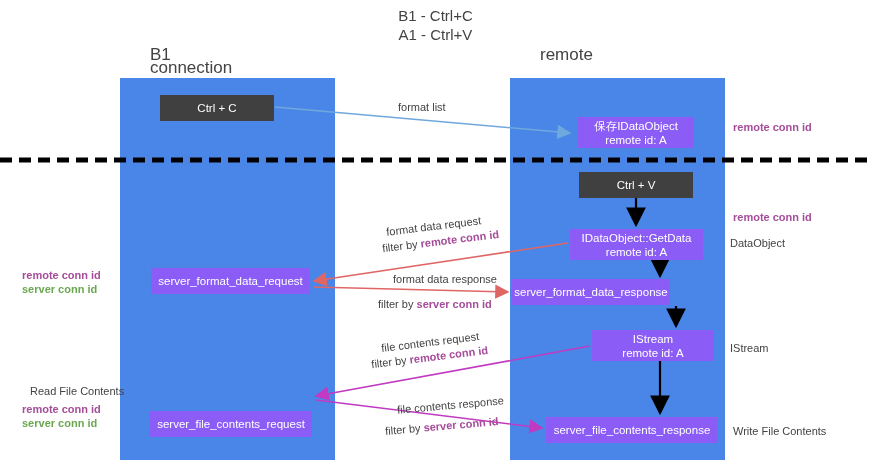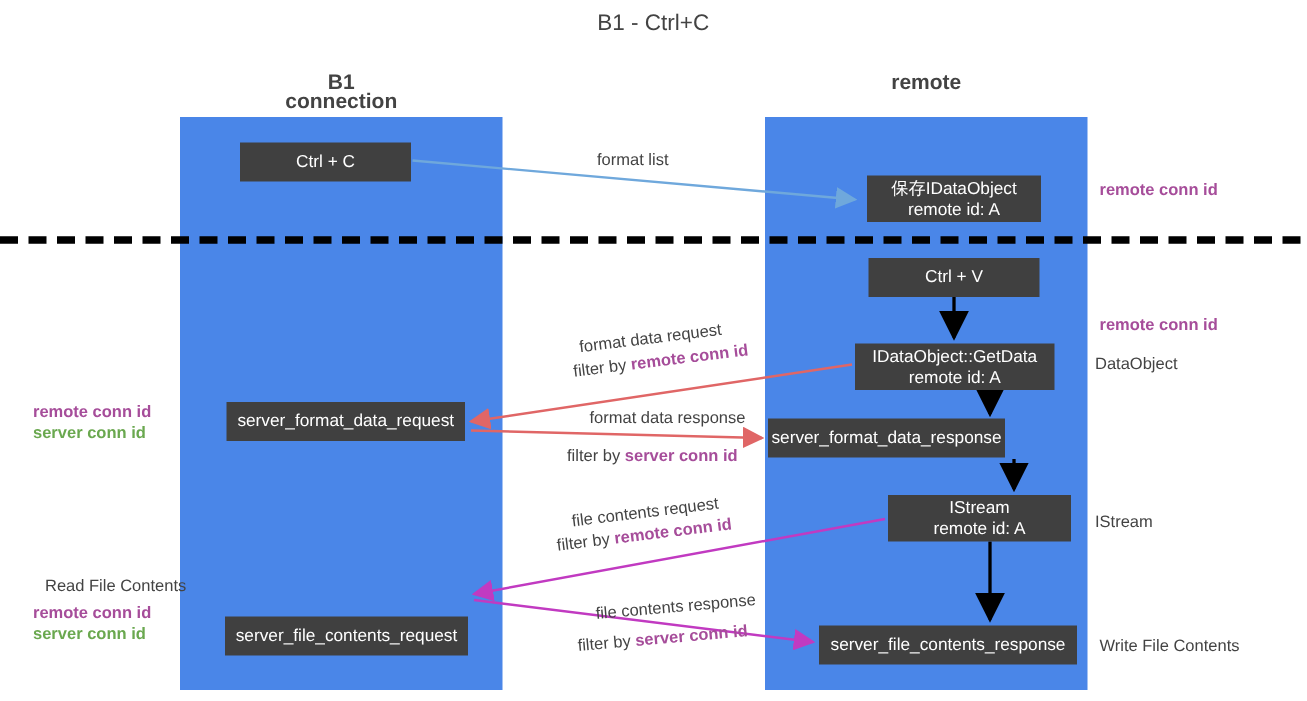--- a/index.html
+++ b/index.html
@@ -10,28 +10,28 @@
   }
   .stage{position:absolute;left:0;top:0;width:871px;height:329px;}
   svg.layer{position:absolute;left:0;top:0;width:871px;height:467px;pointer-events:none;}
 
   .lane{position:absolute;background:#4a86e8;}
   .lane-b1{left:120px;top:78px;width:215px;height:382px;}
   .lane-a1{left:510px;top:78px;width:215px;height:382px;}
 
   .title{position:absolute;left:0;top:6px;width:871px;text-align:center;font-size:15px;line-height:19px;color:#434343;}
 
-  .colhead{position:absolute;text-align:center;font-size:14px;line-height:13px;color:#434343;font-weight:bold;}
+  .colhead{position:absolute;font-size:17px;line-height:13px;color:#434343;}
   .colhead-b1{left:150px;top:48px;width:155px;}
   .colhead-a1{left:540px;top:48px;width:155px;}
 
   .box{position:absolute;box-sizing:border-box;display:flex;flex-direction:column;
        align-items:center;justify-content:center;color:#ffffff;font-size:11.5px;line-height:14px;text-align:center;}
   .box.green{background:#404040;}
-  .box.orange{background:#404040;}
+  .box.orange{background:#8b5cf6;}
   .box .l2{font-size:11.5px;}
 
   .b-ctrlc{left:160px;top:95px;width:114px;height:26px;}
   .b-dataobject{left:578px;top:117px;width:116px;height:31px;}
   .b-ctrlv{left:579px;top:172px;width:114px;height:26px;}
   .b-getdata{left:570px;top:229px;width:133px;height:31px;}
   .b-fmtreq{left:151px;top:268px;width:159px;height:26px;}
   .b-fmtresp{left:512px;top:279px;width:158px;height:26px;}
   .b-istream{left:592px;top:330px;width:122px;height:31px;}
   .b-filereq{left:150px;top:383px;width:162px;height:26px;margin-top:28px;}
@@ -64,20 +64,21 @@
   .lab-fcresp{left:397px;top:398px;transform:rotate(-5deg);}
   .lab-fcresp2{left:385px;top:419px;transform:rotate(-5deg);}
 </style>
 </head>
 <body>
 
 <div class="stage">
 
   <div class="title">
     <div>B1 - Ctrl+C</div>
+    <div>A1 - Ctrl+V</div>
   </div>
 
   <div class="colhead colhead-b1">
     <div>B1</div>
     <div>connection</div>
   </div>
   <div class="colhead colhead-a1">
     <div>remote</div>
   </div>
 

